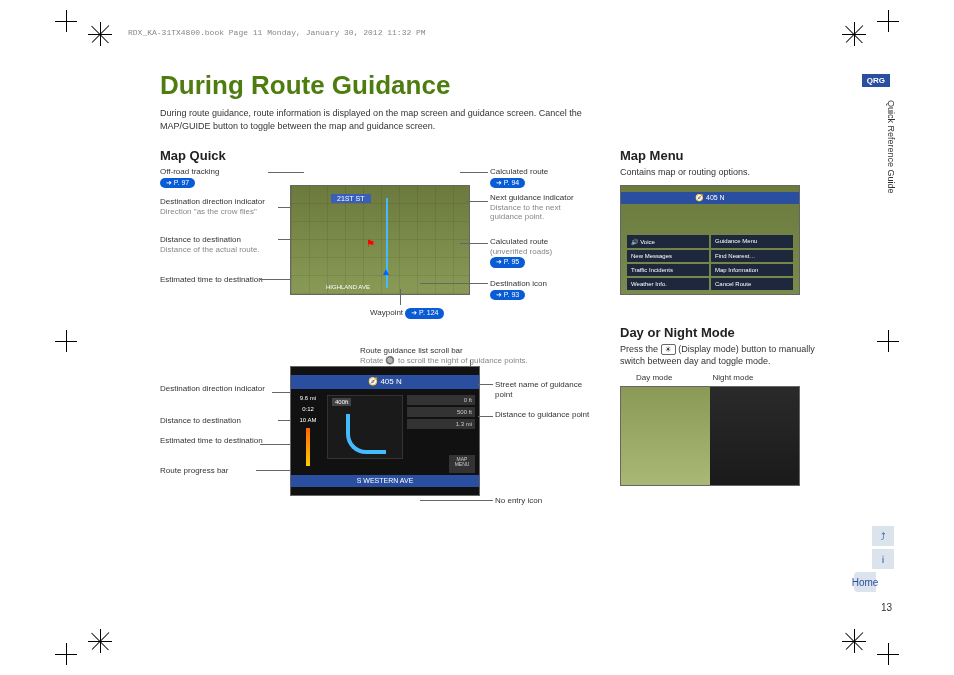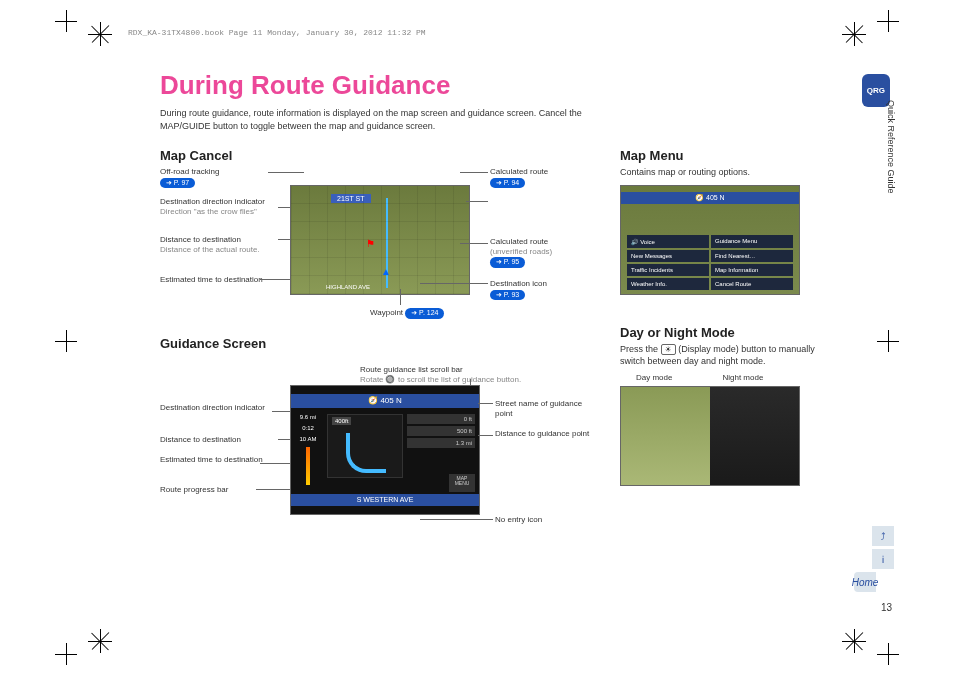--- a/index.html
+++ b/index.html
@@ -23,21 +23,21 @@
   .cm-ml { top:330px; left:55px; }
   .cm-mr { top:330px; right:55px; }
   .cross { position:absolute; width:24px; height:24px; }
   .cross span { position:absolute; }
   .cross span:nth-child(1){ width:1px; height:24px; left:12px; background:#000; }
   .cross span:nth-child(2){ width:24px; height:1px; top:12px; background:#000; }
   .cross span:nth-child(3){ width:1px; height:24px; left:12px; background:#000; transform:rotate(45deg); }
   .cross span:nth-child(4){ width:24px; height:1px; top:12px; background:#000; transform:rotate(45deg); }
   .header-meta { position:absolute; top:28px; left:128px; font-family:"Courier New",monospace; font-size:8px; color:#888; }
   .page { position:absolute; top:70px; left:160px; width:710px; height:540px; }
-  .title { font-size:26px; font-weight:bold; color:#ec4899; margin-bottom:6px; }
+  .title { font-size:26px; font-weight:bold; color:#4d7c0f; margin-bottom:6px; }
   .intro { font-size:9px; line-height:1.4; color:#333; margin-bottom:12px; max-width:430px; }
   .columns { display:flex; gap:30px; }
   .col-left { width:430px; }
   .col-right { width:220px; }
   .section-h { font-size:13px; font-weight:bold; color:#222; margin:4px 0 4px 0; }
   .subtext { font-size:9px; color:#333; line-height:1.3; margin-bottom:6px; }
 
   .map-block { position:relative; width:430px; height:165px; }
   .screenshot { position:absolute; border:1px solid #666; }
   .map-shot { left:130px; top:18px; width:180px; height:110px;
@@ -76,28 +76,28 @@
   .side-stats .bar{width:4px;height:38px;background:linear-gradient(#f60,#fc0);margin:2px auto;}
 
   .menu-shot{position:relative;width:180px;height:110px;background:linear-gradient(#6b7a3d,#7b8a4d);border:1px solid #666;margin-top:4px;}
   .menu-shot .topbar{position:absolute;top:6px;left:0;right:0;height:12px;background:#2a4fa0;color:#fff;font-size:7px;text-align:center;line-height:12px;}
   .menu-shot .panel{position:absolute;bottom:4px;left:6px;right:6px;display:grid;grid-template-columns:1fr 1fr;gap:2px;}
   .menu-shot .panel div{background:rgba(20,30,60,.9);color:#fff;font-size:6px;padding:3px 4px;}
 
   .daynight{position:relative;width:180px;height:100px;border:1px solid #666;margin-top:4px;display:flex;}
   .daynight .day{flex:1;background:linear-gradient(#8a9a56,#aab876);}
   .daynight .night{flex:1;background:linear-gradient(#2a2a2a,#1a1a1a);}
-  .mode-labels{display:flex;gap:50px;font-size:8px;margin-top:2px;padding-left:16px;}
+  .mode-labels{display:flex;gap:40px;font-size:8px;margin-top:2px;padding-left:16px;}
   .key-icon{display:inline-block;border:1px solid #666;border-radius:2px;padding:0 3px;font-size:8px;line-height:1.2;}
 
-  .qrg-tag{position:absolute; top:74px; right:64px; background:#2a4fa0; color:#fff; font-size:8px; padding:12px 5px; font-weight:bold;border-radius:6px;}
+  .qrg-tag{position:absolute; top:74px; right:64px; background:#2a4fa0; color:#fff; font-size:8px; padding:2px 5px; font-weight:bold;}
   .vtext{position:absolute; top:100px; right:58px; font-size:9px; color:#333; writing-mode:vertical-rl;}
   .side-icons{position:absolute; right:60px; bottom:80px; width:22px;}
   .side-icons div{width:22px;height:20px;background:#dbe4ec;margin-bottom:3px;display:flex;align-items:center;justify-content:center;font-size:10px;color:#2a4fa0;}
-  .home-tab{width:40px;height:16px;background:#dbe4ec;color:#2a4fa0;font-size:8px;font-style:italic;display:flex;align-items:center;justify-content:center;border-radius:4px 0 0 4px;margin-left:-18px;}
+  .home-tab{width:40px;height:16px;background:#dbe4ec;color:#2a4fa0;font-size:8px;display:flex;align-items:center;justify-content:center;border-radius:4px 0 0 4px;margin-left:-18px;}
   .page-num{position:absolute; right:62px; bottom:62px; font-size:10px; color:#333;}
 </style>
 </head>
 <body>
 
 <div class="crop-mark cm-tl"></div>
 <div class="crop-mark cm-tr"></div>
 <div class="crop-mark cm-bl"></div>
 <div class="crop-mark cm-br"></div>
 <div class="crop-mark cm-ml"></div>
@@ -131,21 +131,21 @@
 
 <div class="qrg-tag">QRG</div>
 <div class="vtext">Quick Reference Guide</div>
 
 <div class="page">
   <div class="title">During Route Guidance</div>
   <div class="intro">During route guidance, route information is displayed on the map screen and guidance screen. Cancel the MAP/GUIDE button to toggle between the map and guidance screen.</div>
 
   <div class="columns">
     <div class="col-left">
-      <div class="section-h">Map Cancel</div>
+      <div class="section-h">Map Quick</div>
 
       <div class="map-block">
 
         <div class="callout" style="top:0;left:0;width:120px">
           <span>Off-road tracking</span><br>
           <span class="pageref">P. 97</span>
         </div>
         <div class="leader" style="top:5px;left:108px;width:36px"></div>
 
         <div class="callout" style="top:30px;left:0;width:120px">
@@ -172,20 +172,24 @@
           <div class="waypoint">▲</div>
           <div class="street-bottom">HIGHLAND AVE</div>
         </div>
 
         <div class="callout" style="top:0;left:330px;width:100px">
           <span>Calculated route</span><br>
           <span class="pageref">P. 94</span>
         </div>
         <div class="leader" style="top:5px;left:300px;width:28px"></div>
 
+        <div class="callout" style="top:26px;left:330px;width:100px">
+          <span>Next guidance indicator</span><br>
+          <span class="sub">Distance to the next guidance point.</span>
+        </div>
         <div class="leader" style="top:34px;left:306px;width:22px"></div>
 
         <div class="callout" style="top:70px;left:330px;width:100px">
           <span>Calculated route</span><br>
           <span class="sub">(unverified roads)</span><br>
           <span class="pageref">P. 95</span>
         </div>
         <div class="leader" style="top:76px;left:300px;width:28px"></div>
 
         <div class="callout" style="top:112px;left:330px;width:100px">
@@ -194,25 +198,24 @@
         </div>
         <div class="leader" style="top:116px;left:260px;width:68px"></div>
 
         <div class="callout" style="top:140px;left:210px">
           <span>Waypoint</span>
           <span class="pageref">P. 124</span>
         </div>
         <div class="leader-v" style="top:122px;left:240px;height:16px"></div>
       </div>
 
-      <div class="section-h">Guidance Screen</div>
       <div class="guidance-block">
         <div class="callout" style="top:10px;left:200px;width:200px">
           <span>Route guidance list scroll bar</span><br>
-          <span class="sub">Rotate 🔘 to scroll the list of guidance button.</span>
+          <span class="sub">Rotate 🔘 to scroll the night of guidance points.</span>
         </div>
         <div class="leader-v" style="top:24px;left:310px;height:12px"></div>
 
         <div class="callout" style="top:48px;left:0;width:120px">Destination direction indicator</div>
         <div class="leader" style="top:56px;left:112px;width:22px"></div>
         <div class="callout" style="top:80px;left:0;width:120px">Distance to destination</div>
         <div class="leader" style="top:84px;left:118px;width:16px"></div>
         <div class="callout" style="top:100px;left:0;width:120px">Estimated time to destination</div>
         <div class="leader" style="top:108px;left:100px;width:34px"></div>
         <div class="callout" style="top:130px;left:0;width:120px">Route progress bar</div>
@@ -261,21 +264,21 @@
           <div>Traffic Incidents</div>
           <div>Map Information</div>
           <div>Weather Info.</div>
           <div>Cancel Route</div>
         </div>
       </div>
 
       <div style="height:26px"></div>
       <div class="section-h">Day or Night Mode</div>
       <div class="subtext">
-        <span>Press the </span><span class="key-icon">☀</span><span> (Display mode) button to manually switch between day and night mode.</span>
+        <span>Press the </span><span class="key-icon">☀</span><span> (Display mode) button to manually switch between day and toggle mode.</span>
       </div>
       <div class="mode-labels">
         <span>Day mode</span>
         <span>Night mode</span>
       </div>
       <div class="daynight">
         <div class="day"></div>
         <div class="night"></div>
       </div>
     </div>

